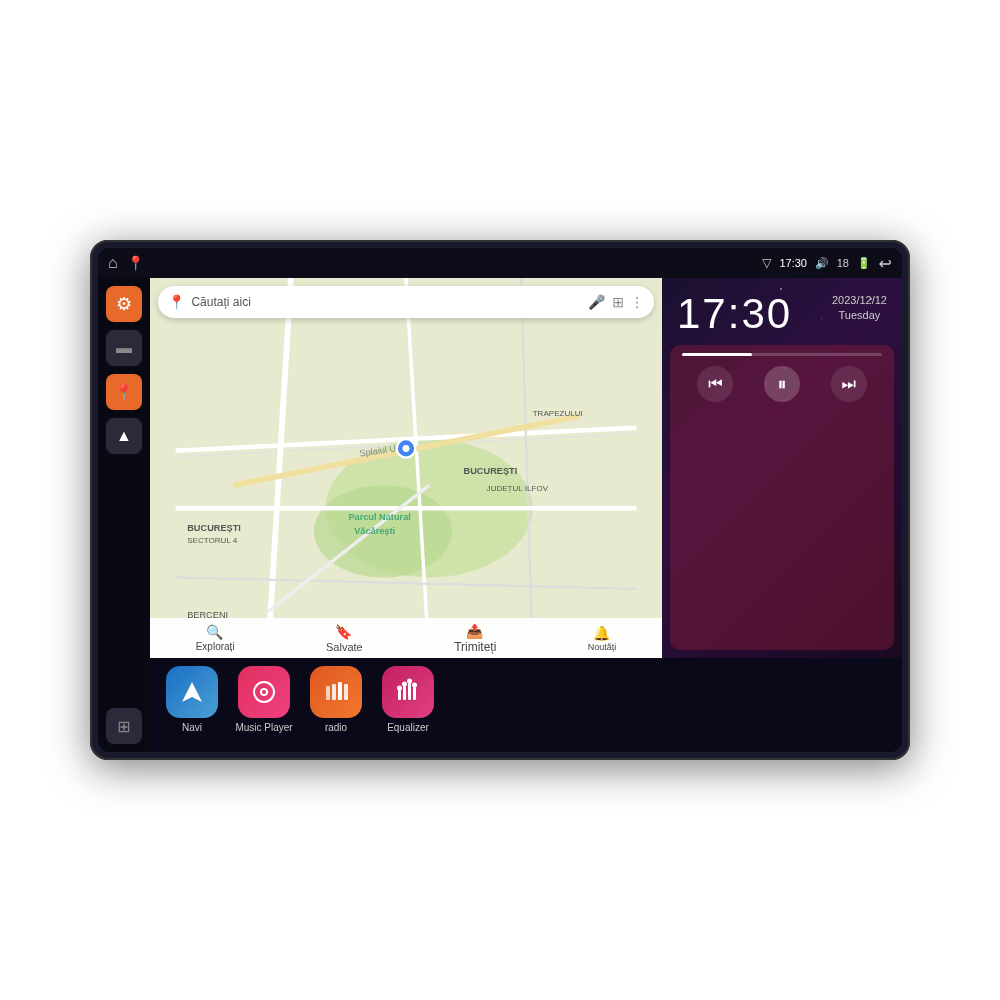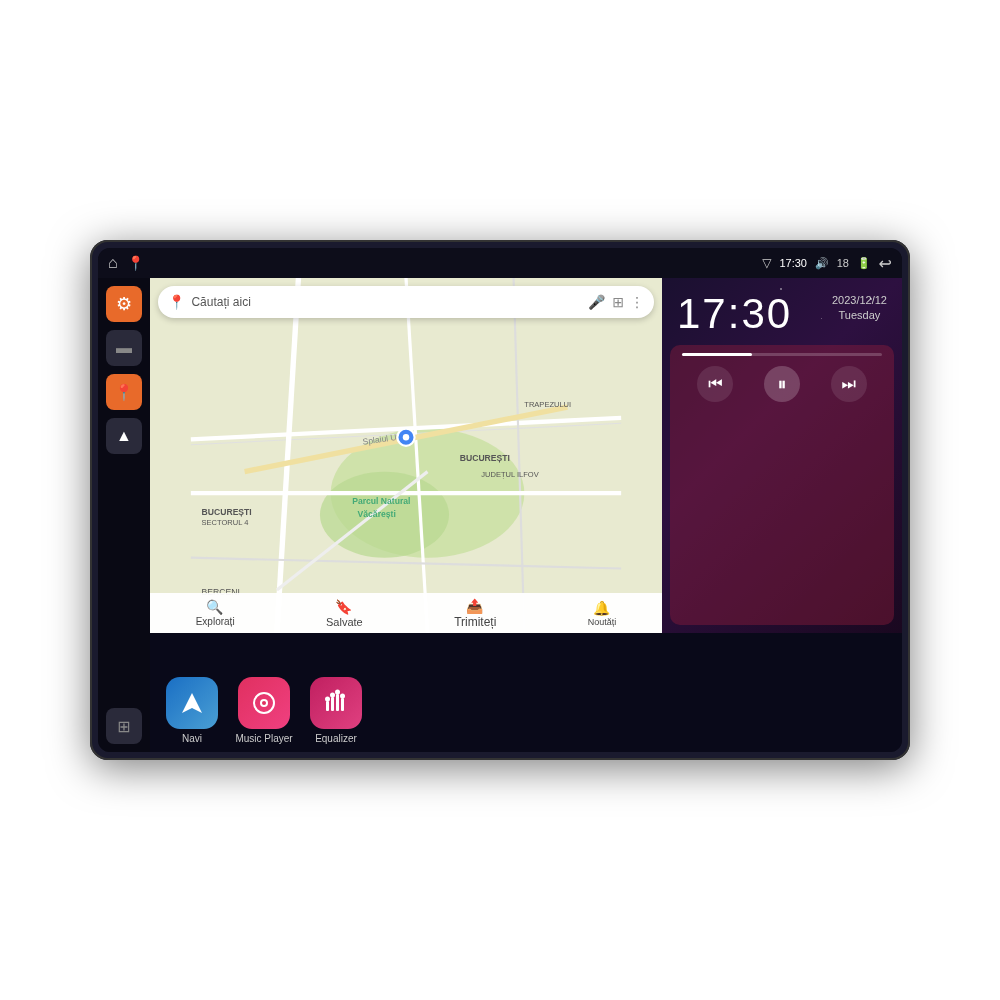--- a/index.html
+++ b/index.html
@@ -273,25 +273,25 @@
       font-size: 16px;
     }
 
     .ctrl-btn-play {
       background: rgba(255,255,255,0.2);
       font-size: 18px;
     }
 
     
     .app-grid-section {
-      height: 119px;
+      height: 94px;
       background: rgba(10,10,25,0.95);
       padding: 8px 12px;
       display: flex;
-      align-items: flex-end;
+      align-items: flex-start;
       flex-shrink: 0;
     }
 
     .app-grid {
       display: flex;
       gap: 12px;
       align-items: center;
       width: 100%;
     }
 
@@ -492,20 +492,31 @@
                 <svg width="28" height="28" viewBox="0 0 28 28">
                     <circle cx="14" cy="14" r="10" fill="none" stroke="white" stroke-width="2"></circle>
                     <circle cx="14" cy="14" r="4" fill="white"></circle>
                     <circle cx="14" cy="14" r="2" fill="#e03060"></circle>
                   </svg>
               </div>
               <span class="app-label">Music Player</span>
             </div>
 
 
+            <div class="app-item">
+              <div class="app-icon icon-radio">
+                <svg width="28" height="28" viewBox="0 0 28 28">
+                  <rect x="4" y="8" width="4" height="14" rx="1" fill="white" opacity="0.7"></rect>
+                  <rect x="10" y="6" width="4" height="16" rx="1" fill="white" opacity="0.85"></rect>
+                  <rect x="16" y="4" width="4" height="18" rx="1" fill="white"></rect>
+                  <rect x="22" y="6" width="4" height="16" rx="1" fill="white" opacity="0.85"></rect>
+                </svg>
+              </div>
+              <span class="app-label">radio</span>
+            </div>
 
 
             <div class="app-item">
               <div class="app-icon icon-eq">
                 <svg width="28" height="28" viewBox="0 0 28 28">
                   <rect x="4" y="12" width="3" height="10" rx="1" fill="white"></rect>
                   <rect x="9" y="8" width="3" height="14" rx="1" fill="white"></rect>
                   <rect x="14" y="5" width="3" height="17" rx="1" fill="white"></rect>
                   <rect x="19" y="9" width="3" height="13" rx="1" fill="white"></rect>
                   <circle cx="5.5" cy="10" r="2.5" fill="white"></circle>

